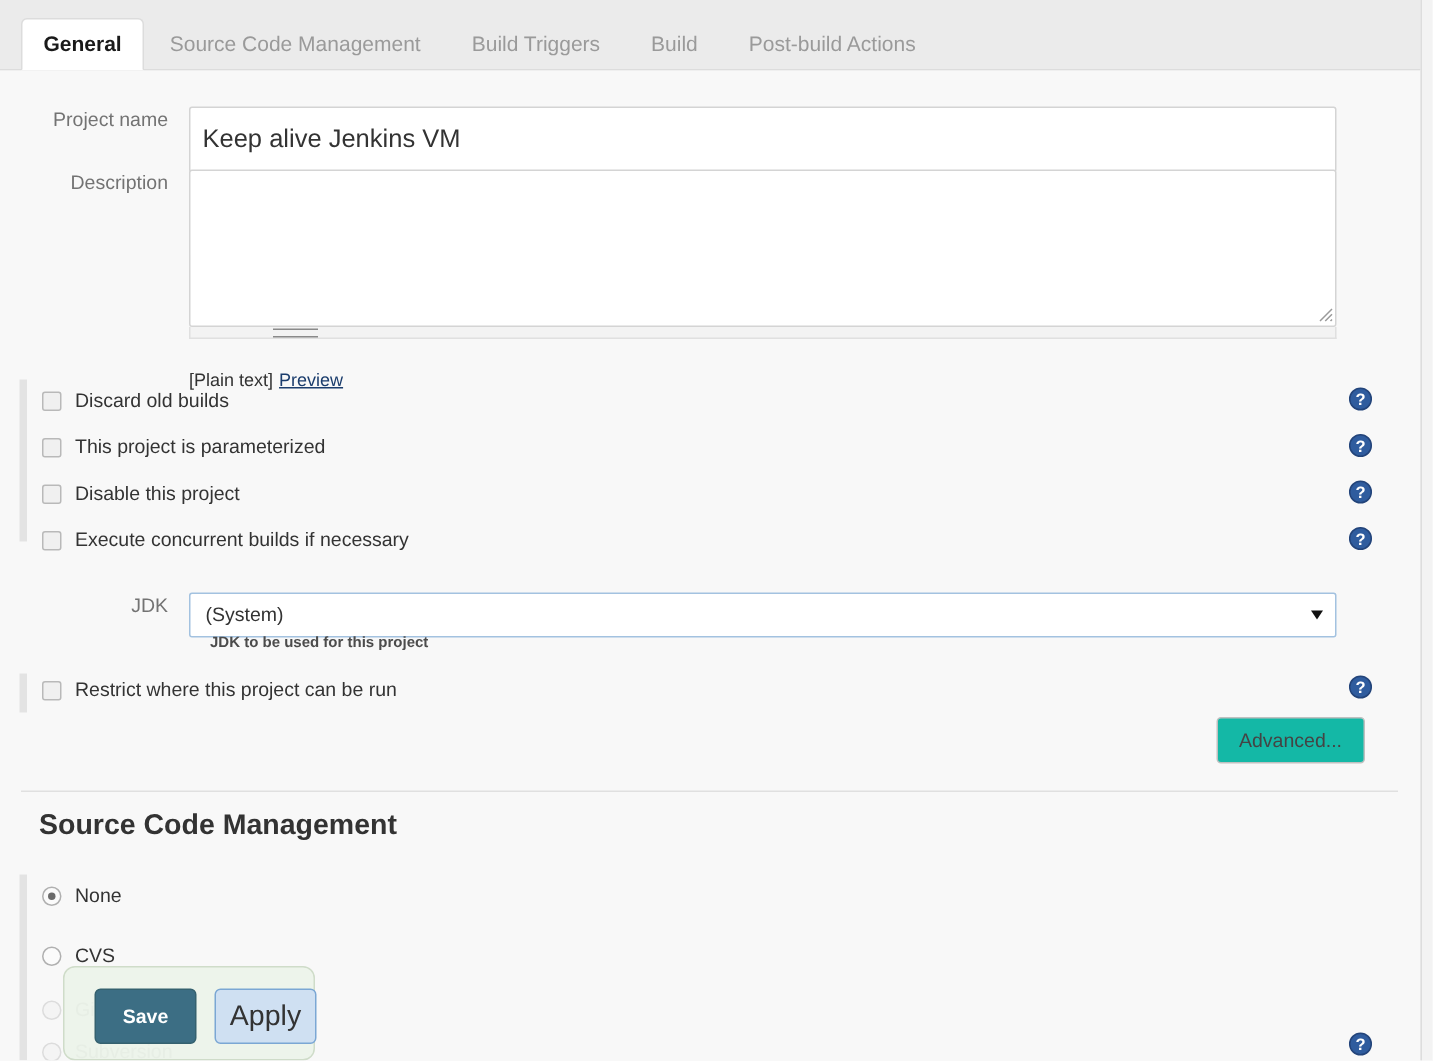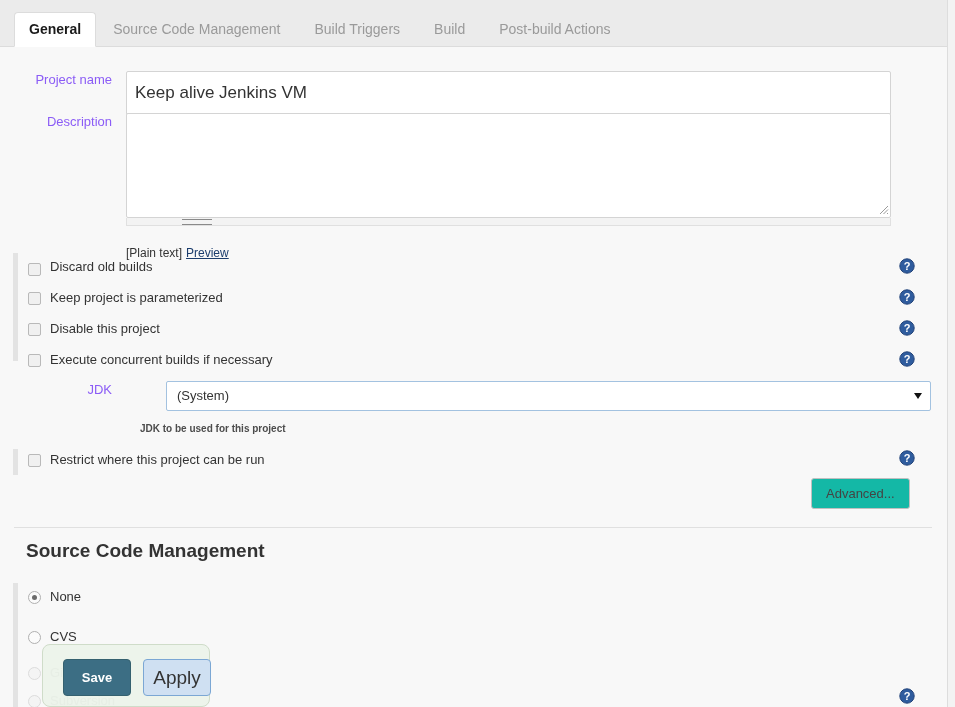--- a/index.html
+++ b/index.html
@@ -97,21 +97,21 @@
   .row {
     position: absolute;
     display: flex;
     align-items: flex-start;
   }
   .lbl {
     width: 112px;
     text-align: right;
     padding-right: 14px;
     font-size: 13px;
-    color: #8b5cf6;
+    color: #737373;
     line-height: 18px;
     box-sizing: border-box;
   }
 
   .textinput {
     width: 765px;
     height: 44px;
     border: 1px solid #d4d4d4;
     border-radius: 2px;
     background: #ffffff;
@@ -427,27 +427,27 @@
         </div>
         <div class="drag-bar"></div>
         <div class="ta-links">
           <span class="plain">[Plain text]</span><a href="#">Preview</a>
         </div>
       </div>
     </div>
 
     <div class="blockbar" style="top:206px; height:108px;"></div>
 
-    <div class="cbrow" style="top:211px;align-items:flex-end;">
+    <div class="cbrow" style="top:211px;">
       <input type="checkbox" class="cbox" style="">
       <span class="cbtext">Discard old builds</span>
     </div>
     <div class="cbrow" style="top:242px;">
       <input type="checkbox" class="cbox" style="">
-      <span class="cbtext">Keep project is parameterized</span>
+      <span class="cbtext">This project is parameterized</span>
     </div>
     <div class="cbrow" style="top:273px;">
       <input type="checkbox" class="cbox" style="">
       <span class="cbtext">Disable this project</span>
     </div>
     <div class="cbrow" style="top:304px;">
       <input type="checkbox" class="cbox" style="">
       <span class="cbtext">Execute concurrent builds if necessary</span>
     </div>
 
@@ -461,21 +461,21 @@
     </svg>
     <svg class="help" style="left:899px; top:273px;" viewBox="0 0 16 16">
       <circle cx="8" cy="8" r="7.2" fill="#2f5c9e" stroke="#23447a" stroke-width="1"></circle>
       <text x="8" y="12" font-family="Liberation Sans, sans-serif" font-size="11" font-weight="bold" fill="#ffffff" text-anchor="middle">?</text>
     </svg>
     <svg class="help" style="left:899px; top:304px;" viewBox="0 0 16 16">
       <circle cx="8" cy="8" r="7.2" fill="#2f5c9e" stroke="#23447a" stroke-width="1"></circle>
       <text x="8" y="12" font-family="Liberation Sans, sans-serif" font-size="11" font-weight="bold" fill="#ffffff" text-anchor="middle">?</text>
     </svg>
 
-    <div class="row" style="left:14px; top:334px;gap:40px;">
+    <div class="row" style="left:14px; top:348px;">
       <div class="lbl">JDK</div>
       <div class="selectbox">
         <span class="selval">(System)</span>
         <span class="arrow"></span>
       </div>
     </div>
     <div class="hint" style="left:140px; top:376px;">JDK to be used for this project</div>
 
     <div class="blockbar" style="top:402px; height:26px;"></div>
 

